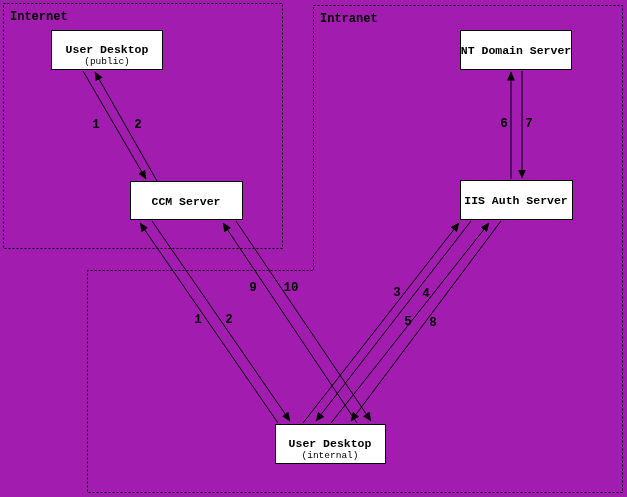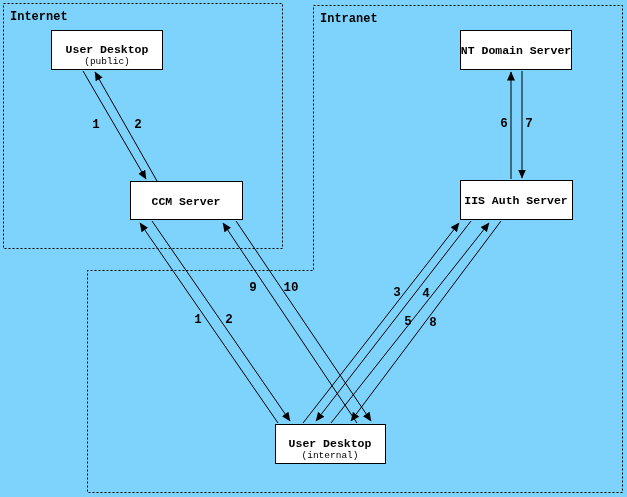--- a/index.html
+++ b/index.html
@@ -4,21 +4,21 @@
 <style>
   html, body {
     margin: 0;
     padding: 0;
     background: #ffffff;
   }
   .diagram-container {
     position: relative;
     width: 627px;
     height: 497px;
-    background: #7dd3fc;
+    background: #a21caf;
     overflow: hidden;
   }
   svg { display: block; }
   .zone-border {
     fill: none;
     stroke: #000000;
     stroke-width: 1;
     stroke-dasharray: 2 2;
   }
   .node-box {

